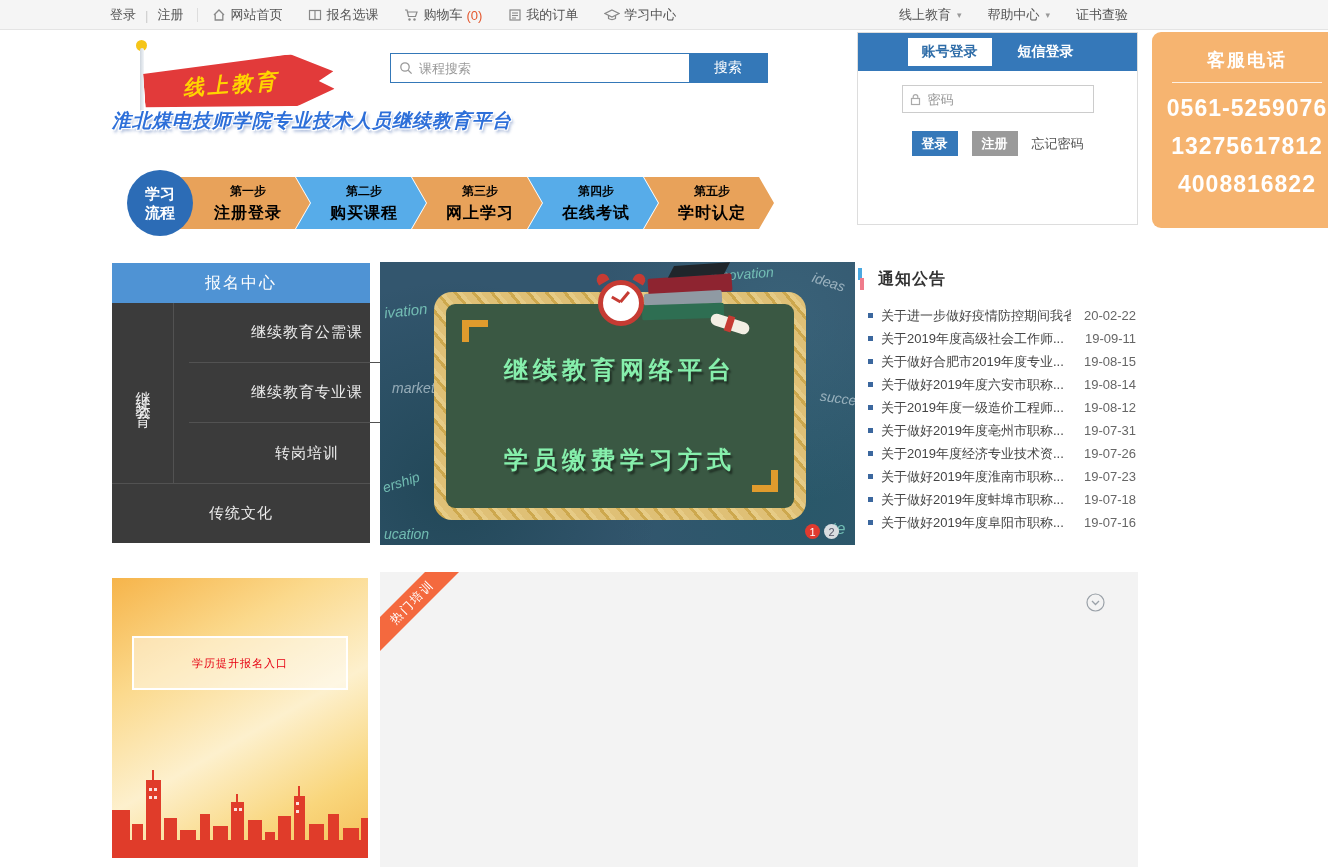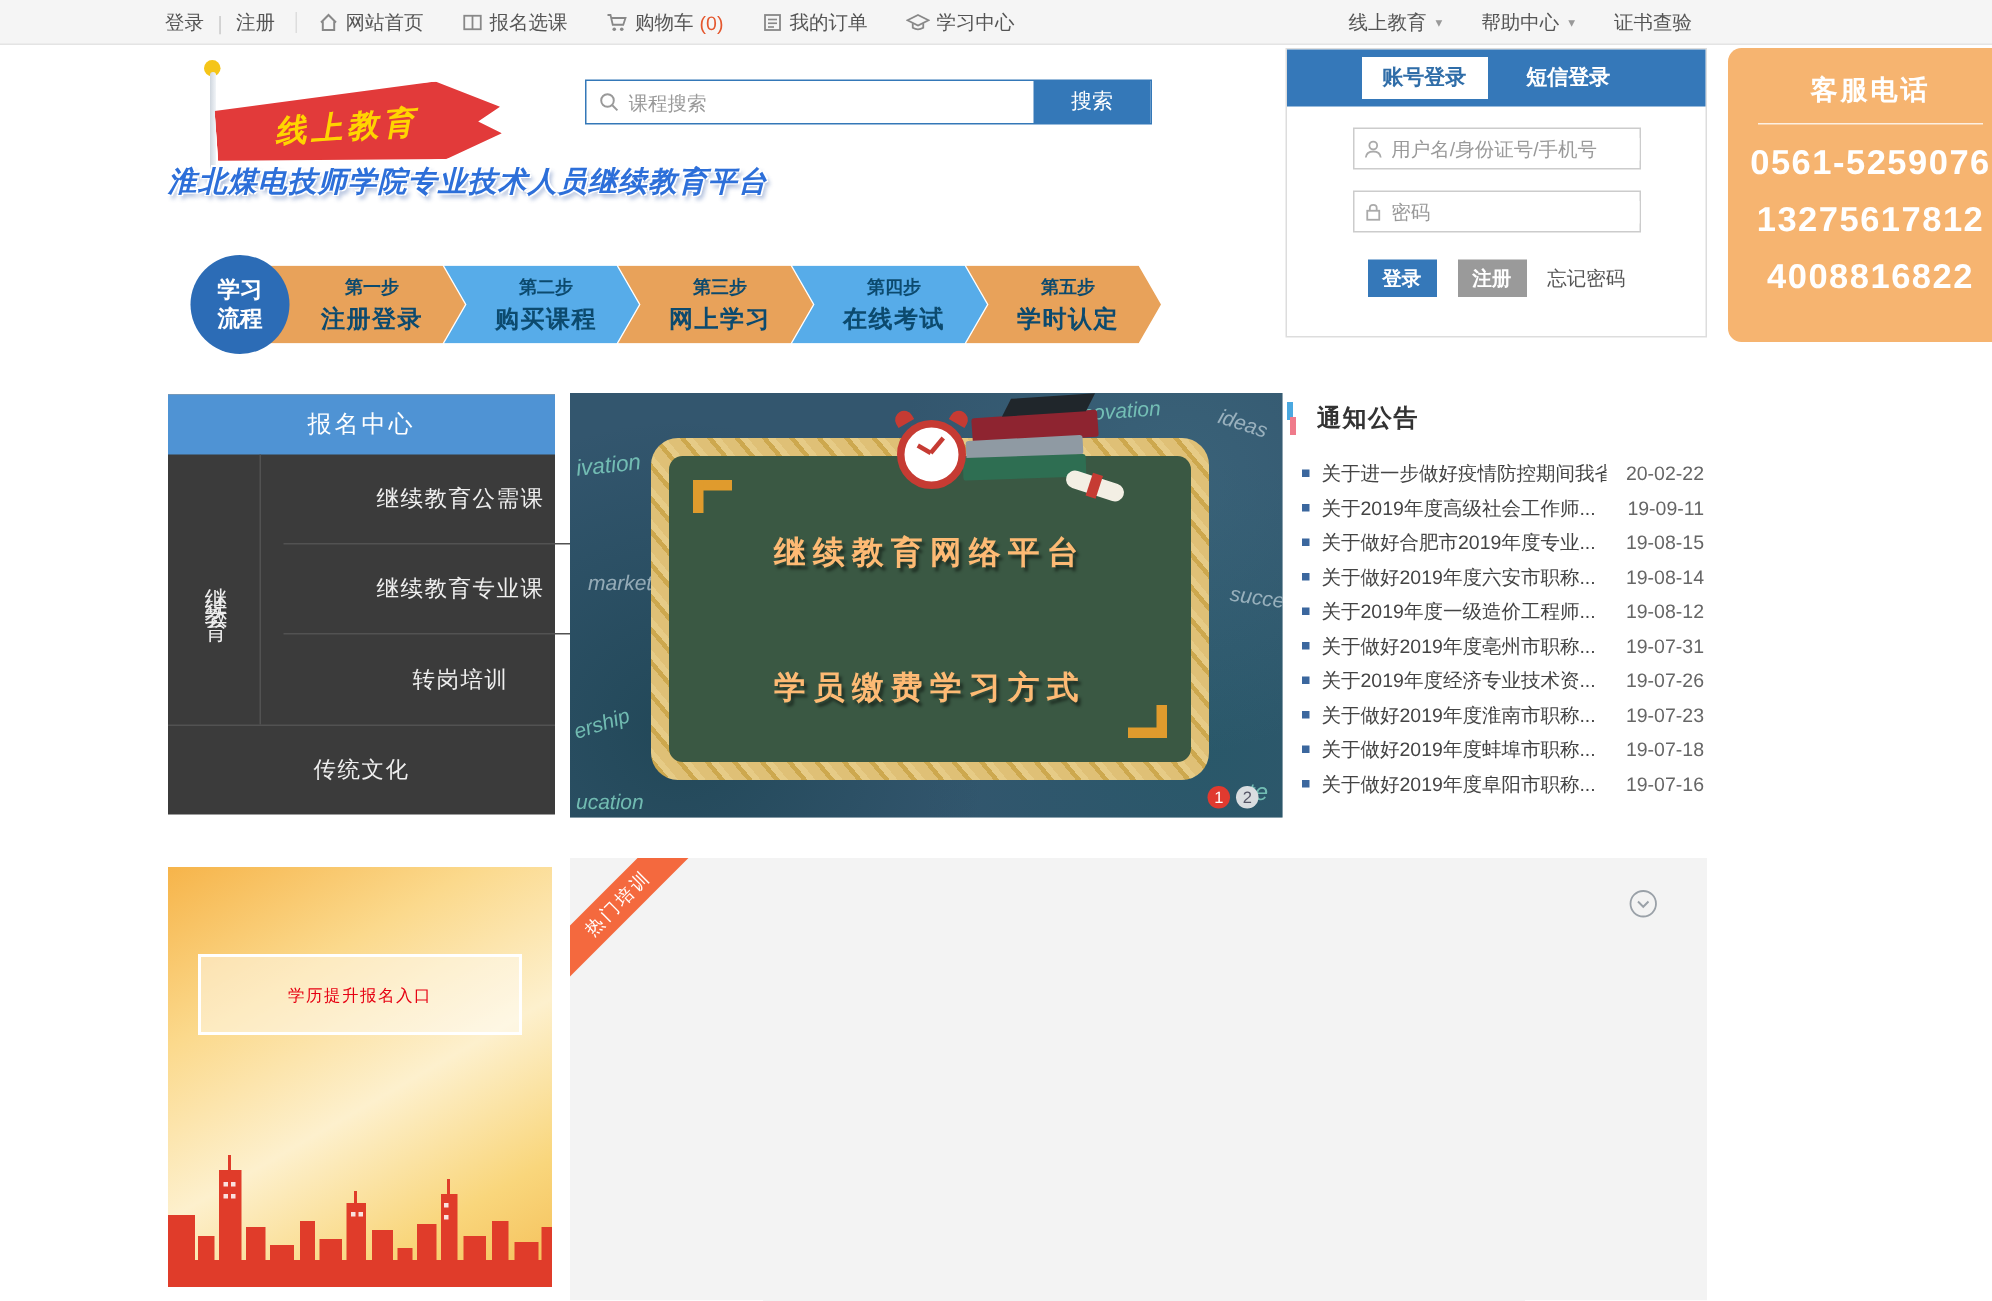--- a/index.html
+++ b/index.html
@@ -74,21 +74,21 @@
   .service-title { font-size:18px; font-weight:bold; margin-top:16px; letter-spacing:2px; }
   .service-hr { width:150px; height:1px; background:rgba(255,255,255,.8); margin:10px auto 6px; }
   .service-phone { font-size:23px; font-weight:bold; line-height:38px; letter-spacing:1px; }
 
   
   .steps-circle { position:absolute; left:127px; top:170px; width:66px; height:66px;
     border-radius:50%; background:#2c6cb6; color:#fff; z-index:3;
     display:flex; flex-direction:column; align-items:center; justify-content:center;
     font-size:15px; font-weight:bold; line-height:19px; }
   .steps-row { position:absolute; left:180px; top:177px; height:52px; display:flex; z-index:2; }
-  .step-arrow { width:130px; height:52px; margin-left:-14px; color:#0c4a6e; text-align:center;
+  .step-arrow { width:130px; height:52px; margin-left:-14px; color:#000000; text-align:center;
     display:flex; flex-direction:column; align-items:center; justify-content:center;
     clip-path:polygon(0 0, calc(100% - 15px) 0, 100% 50%, calc(100% - 15px) 100%, 0 100%, 15px 50%);
     padding-left:6px; }
   .step-arrow:first-child { margin-left:0; clip-path:polygon(0 0, calc(100% - 15px) 0, 100% 50%, calc(100% - 15px) 100%, 0 100%); }
   .step-orange { background:#e8a25a; }
   .step-blue { background:#57ace9; }
   .step-no { font-size:12px; font-weight:bold; }
   .step-label { font-size:16px; font-weight:bold; margin-top:3px; letter-spacing:1px; }
 
   
@@ -115,22 +115,22 @@
       radial-gradient(circle at 90% 85%, rgba(30,90,100,.45), transparent 40%); }
   .doodle { position:absolute; font-size:14px; color:#7ecfc0; opacity:.85; font-style:italic; }
   .doodle.w { color:#dbe8ee; opacity:.6; }
   .board { position:absolute; left:54px; top:30px; width:372px; height:228px;
     border-radius:18px; padding:12px;
     background:repeating-linear-gradient(50deg,#dfc076 0 7px,#cda84e 7px 10px,#e6cb86 10px 14px); }
   .board-inner { position:relative; width:100%; height:100%; background:#3a5843; border-radius:9px; }
   .bracket { position:absolute; width:26px; height:22px; }
   .bracket.tl { left:16px; top:16px; border-left:7px solid #e09b2d; border-top:7px solid #e09b2d; }
   .bracket.br { right:16px; bottom:16px; border-right:7px solid #e09b2d; border-bottom:7px solid #e09b2d; }
-  .board-line { position:absolute; width:100%; text-align:center; color:#fdba74;
-    font-size:21px; font-weight:bold; letter-spacing:5px;
+  .board-line { position:absolute; width:100%; text-align:center; color:#86efac;
+    font-size:24px; font-weight:bold; letter-spacing:5px;
     text-shadow:2px 3px 2px rgba(0,0,0,.45); }
   .board-line.l1 { top:50px; }
   .board-line.l2 { top:140px; }
   
   .clock { position:absolute; left:218px; top:18px; width:46px; height:46px; border-radius:50%;
     background:#fff; border:5px solid #c63b33; z-index:4; }
   .clock::before { content:""; position:absolute; left:16px; top:4px; width:3px; height:13px;
     background:#c63b33; transform-origin:bottom; transform:rotate(40deg); }
   .clock::after { content:""; position:absolute; left:16px; top:7px; width:3px; height:10px;
     background:#c63b33; transform-origin:bottom; transform:rotate(-60deg); }
@@ -273,27 +273,20 @@
         </svg>
       <input class="search-input" type="text" placeholder="课程搜索" style="">
     </div>
     <button class="search-btn">搜索</button>
   </div>
 
   <div class="login">
     <div class="login-tabs">
       <span class="login-tab active">账号登录</span>
       <span class="login-tab">短信登录</span>
-    </div>
-    <div class="login-field">
-      <svg width="13" height="13" viewBox="0 0 13 13">
-          <circle cx="6.5" cy="4" r="2.6" fill="none" stroke="#aaa" stroke-width="1.2"></circle>
-          <path d="M1.5 12 Q2 8 6.5 8 Q11 8 11.5 12" fill="none" stroke="#aaa" stroke-width="1.2"></path>
-        </svg>
-      <input type="text" placeholder="用户名/身份证号/手机号" style="">
     </div>
     <div class="login-field">
       <svg width="13" height="13" viewBox="0 0 13 13">
           <rect x="2.5" y="5.5" width="8" height="6" fill="none" stroke="#aaa" stroke-width="1.2"></rect>
           <path d="M4.2 5.5 V3.8 Q4.2 1.6 6.5 1.6 Q8.8 1.6 8.8 3.8 V5.5" fill="none" stroke="#aaa" stroke-width="1.2"></path>
         </svg>
       <input type="password" placeholder="密码" style="">
     </div>
     <div class="login-actions">
       <button class="btn-login">登录</button>

